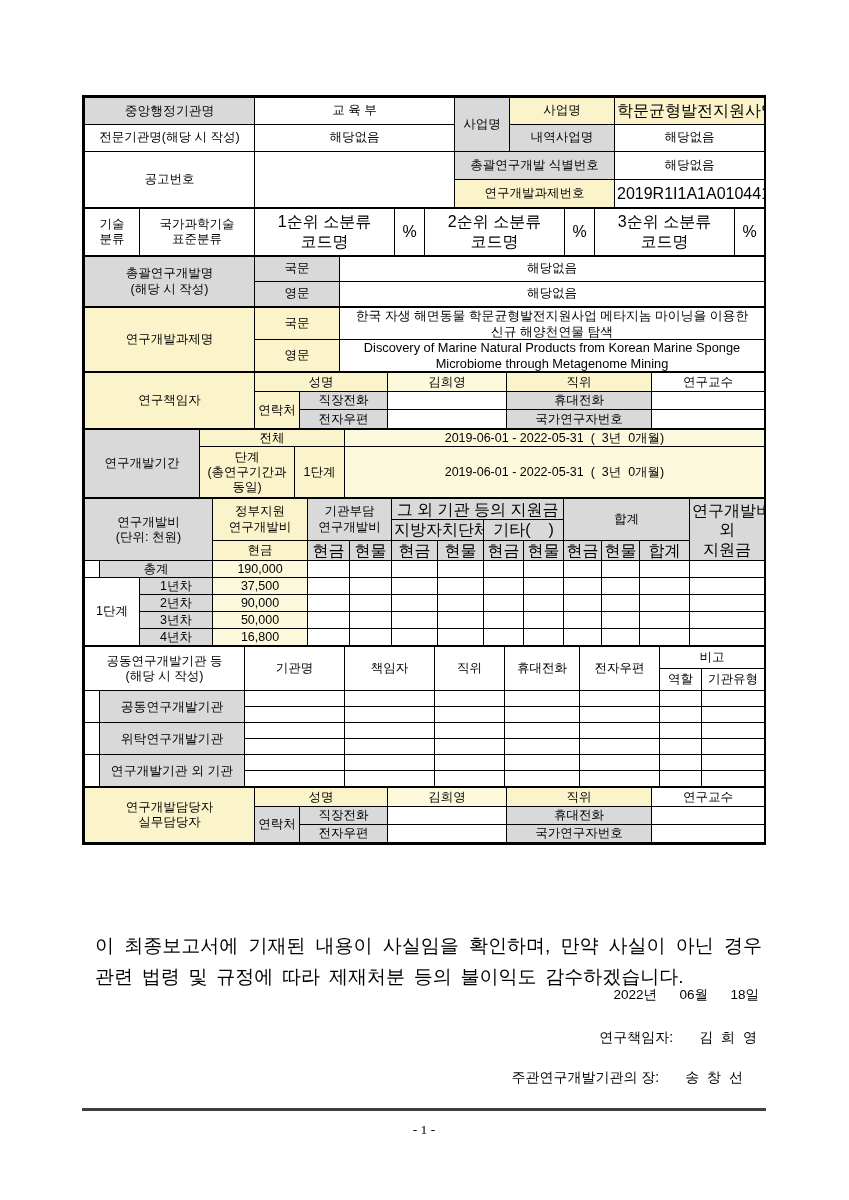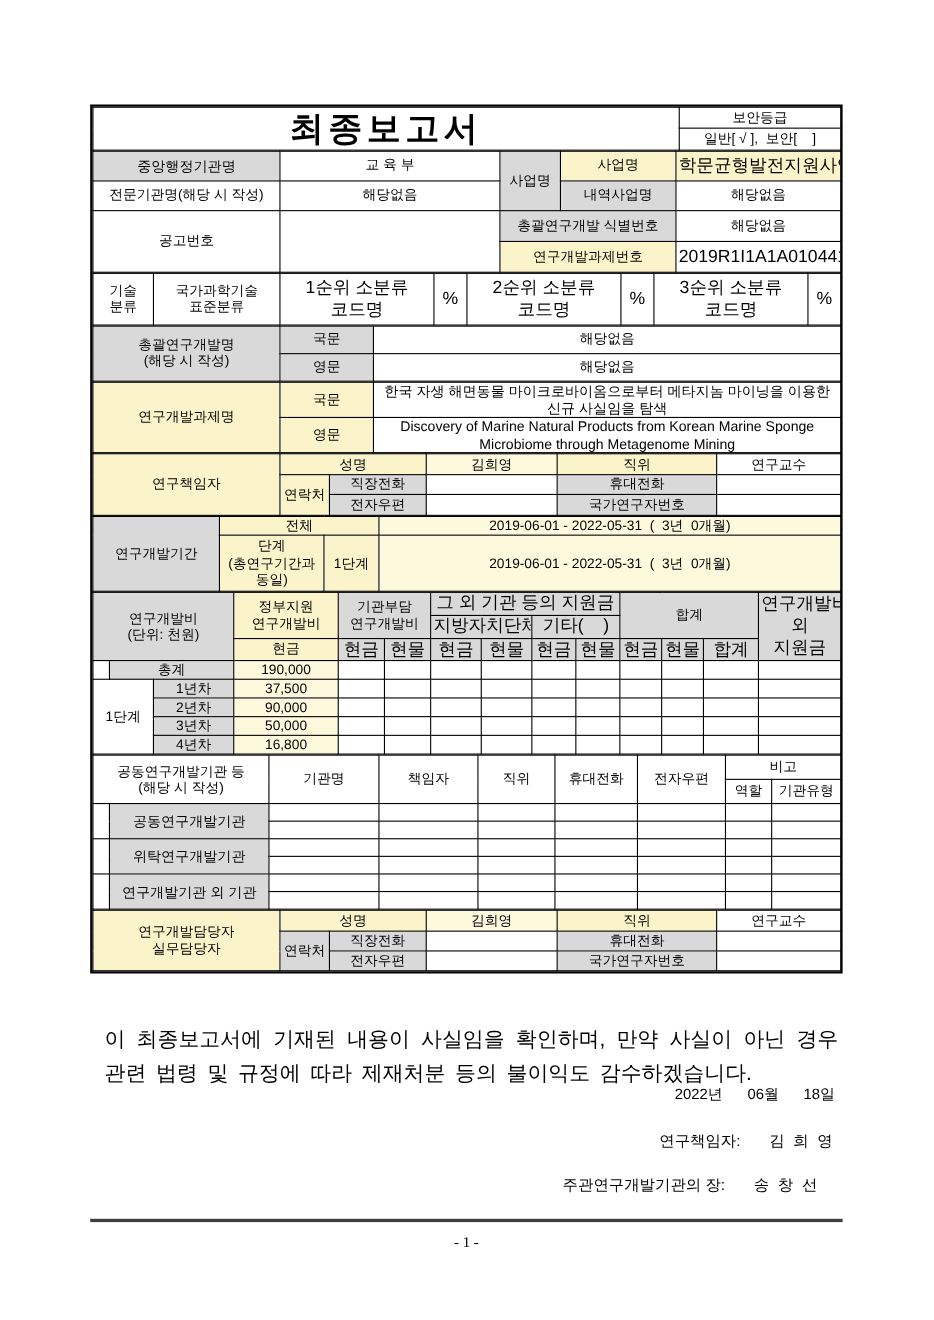--- a/index.html
+++ b/index.html
@@ -27,35 +27,20 @@
   .footline{position:absolute;left:82px;top:1108px;width:684px;height:3px;background:var(--footline);}
   .pagenum{position:absolute;left:82px;top:1122px;width:684px;text-align:center;
            font-family:"Liberation Serif","DejaVu Serif",serif;font-size:13.5px;}
 </style>
 </head>
 <body>
 
 <div class="page">
   <div class="form-box">
 
-    <table>
-      <colgroup>
-          <col style="width:533px">
-          <col style="width:147px">
-        </colgroup>
-      <tbody>
-          <tr style="height:19px">
-        <td rowspan="2" class="title-cell">최종보고서</td>
-        <td>보안등급</td>
-      </tr>
-      <tr style="height:19px">
-        <td class="pre">일반[ √ ],  보안[    ]</td>
-      </tr>
-    </tbody>
-      </table>
 
     <table>
       <colgroup>
           <col style="width:170px">
           <col style="width:200px">
           <col style="width:55px">
           <col style="width:105px">
           <col style="width:150px">
         </colgroup>
       <tbody>
@@ -135,21 +120,21 @@
     <table>
       <colgroup>
           <col style="width:170px">
           <col style="width:85px">
           <col style="width:425px">
         </colgroup>
       <tbody>
           <tr style="height:32px">
         <td rowspan="2" class="y">연구개발과제명</td>
         <td class="y">국문</td>
-        <td class="sec">한국 자생 해면동물 마이크로바이옴으로부터 메타지놈 마이닝을 이용한 신규 사실임을 탐색</td>
+        <td class="sec">한국 자생 해면동물 학문균형발전지원사업 메타지놈 마이닝을 이용한 신규 해양천연물 탐색</td>
       </tr>
       <tr style="height:32px">
         <td class="y">영문</td>
         <td class="sec">Discovery of Marine Natural Products from Korean Marine Sponge Microbiome through Metagenome Mining</td>
       </tr>
     </tbody>
       </table>
 
 
     <table>

